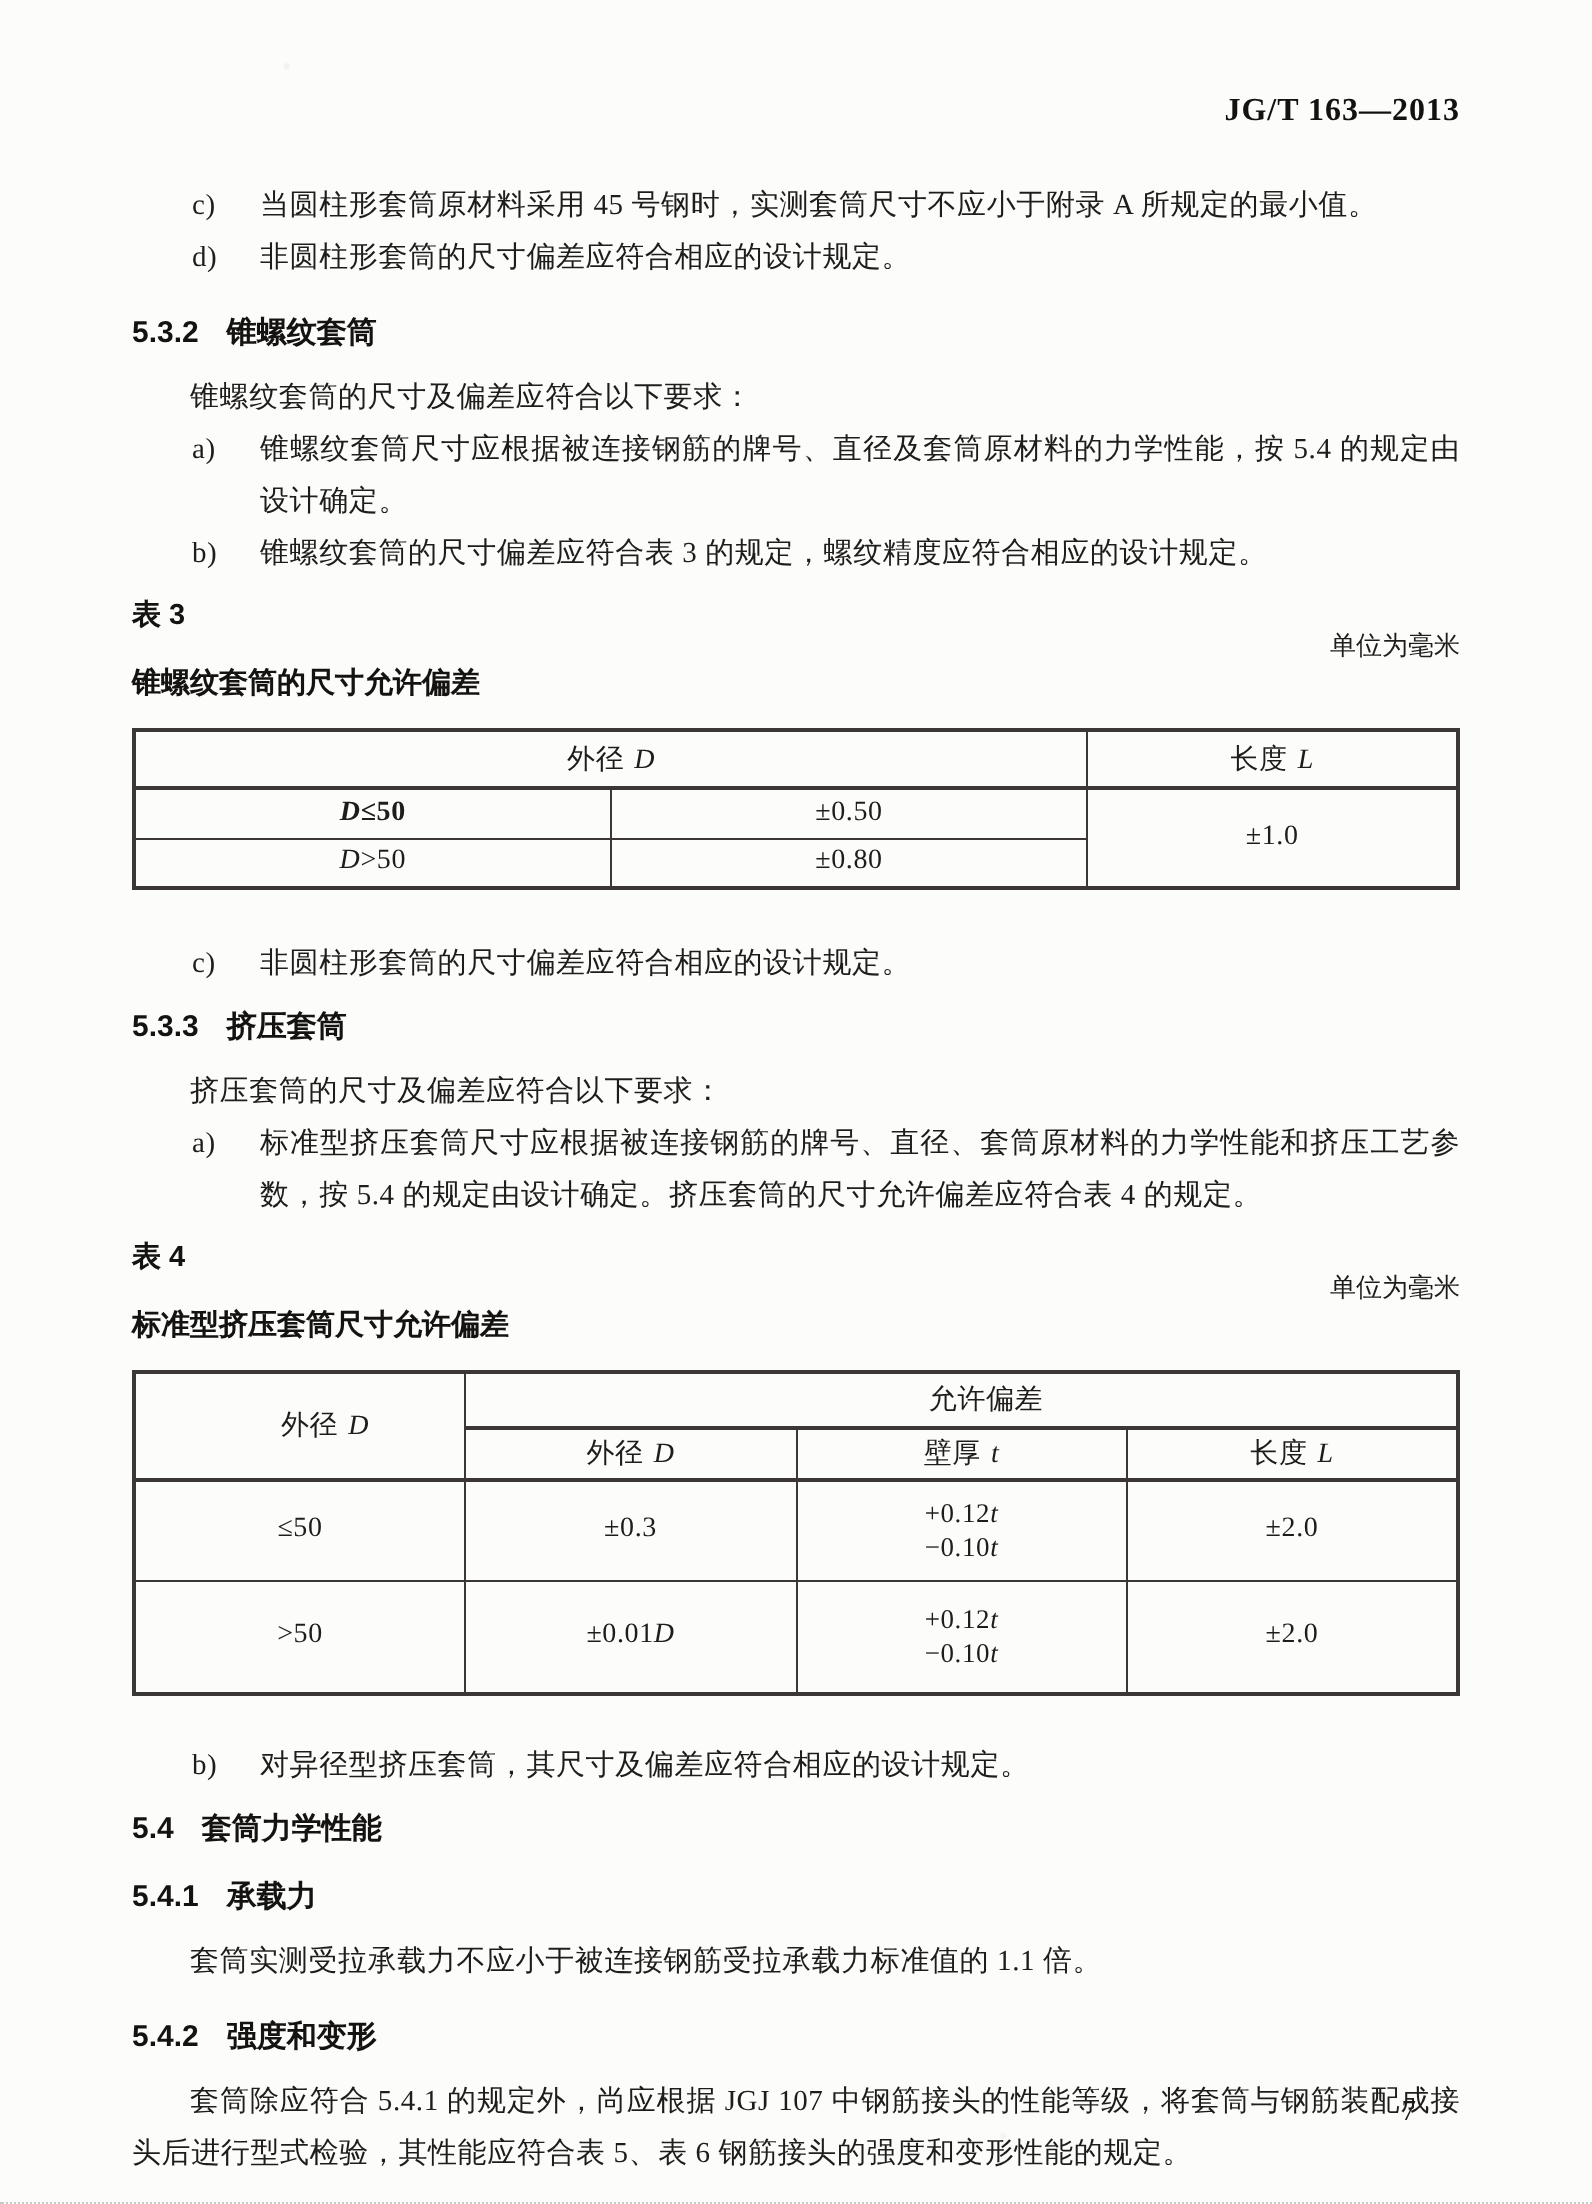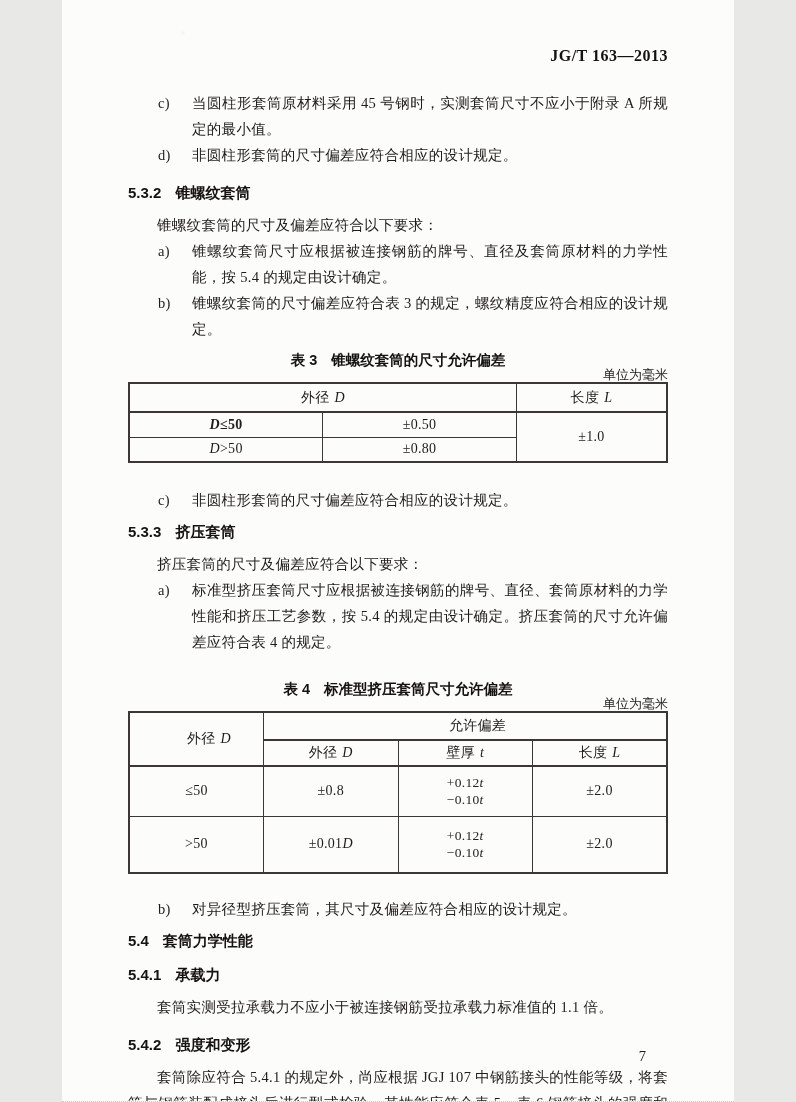--- a/index.html
+++ b/index.html
@@ -1,19 +1,19 @@
 <!DOCTYPE html>
 <html><head>
 <meta charset="utf-8">
 <style>
   * { margin:0; padding:0; box-sizing:border-box; }
   html,body { background:#e8e8e6; }
   .page {
     position:relative;
-    width:672px; height:1102px;
+    width:796px; height:1102px;
     margin:0 auto;
     background:
       radial-gradient(circle at 18% 3%, rgba(200,196,188,.18) 0 1px, transparent 2px),
       radial-gradient(circle at 63% 97%, rgba(200,196,188,.15) 0 1px, transparent 2px),
       #fcfcfa;
     color:#1f1d1b;
     font-family:"Liberation Serif","DejaVu Serif",serif;
     overflow:hidden;
     border-bottom:1px dotted #c9c9c6;
   }
@@ -29,23 +29,23 @@
 
   .heading {
     font-family:"Liberation Sans","DejaVu Sans",sans-serif;
     font-weight:bold; font-size:15px; line-height:22px; color:#151311;
     display:flex; gap:14px;
   }
   .para-indent { text-indent:2em; }
 
   .tbl-caption { position:relative; line-height:20px; }
   .tbl-caption .cap-main {
-    display:flex; justify-content:center; gap:14px;
+    display:flex; justify-content:flex-start; gap:14px;
     font-family:"Liberation Sans","DejaVu Sans",sans-serif;
-    font-weight:bold; font-size:14.5px; color:#151311;
+    font-weight:bold; font-size:14.5px; color:#151311;flex-direction:column;
   }
   .tbl-caption .unit-note { position:absolute; right:0; top:15px; font-size:13px; font-weight:normal; }
 
   table { width:100%; border-collapse:collapse; table-layout:fixed; }
   table, th, td { border:1px solid #3a3735; }
   table { border-width:2px; }
   th, td {
     text-align:center; vertical-align:middle;
     font-size:14px; font-weight:normal; letter-spacing:.3px;
     padding:0 4px;
@@ -137,21 +137,21 @@
       <span>挤压套筒</span>
     </div>
 
     <div class="body-text para-indent mt-sm">挤压套筒的尺寸及偏差应符合以下要求：</div>
 
     <div class="li body-text">
       <span class="marker">a)</span>
       <span class="li-text">标准型挤压套筒尺寸应根据被连接钢筋的牌号、直径、套筒原材料的力学性能和挤压工艺参数，按 5.4 的规定由设计确定。挤压套筒的尺寸允许偏差应符合表 4 的规定。</span>
     </div>
 
-    <div class="tbl-caption" style="margin-top:24px;">
+    <div class="tbl-caption" style="margin-top:8px;">
       <div class="cap-main">
         <span>表 4</span>
         <span>标准型挤压套筒尺寸允许偏差</span>
       </div>
       <span class="unit-note">单位为毫米</span>
     </div>
 
     <table class="t4" style="margin-top:12px;">
       <thead>
         <tr class="h1">
@@ -160,21 +160,21 @@
         </tr>
         <tr class="h2">
           <th style="width:26%;"><span>外径</span><span class="var">D</span></th>
           <th style="width:26%;"><span>壁厚</span><span class="var">t</span></th>
           <th><span>长度</span><span class="var">L</span></th>
         </tr>
       </thead>
       <tbody>
         <tr class="r1">
           <td>≤50</td>
-          <td><span>±0.8</span><span class="var-inline"></span></td>
+          <td><span>±0.3</span><span class="var-inline"></span></td>
           <td>
             <div class="stack"><span>+0.12</span><span class="var-inline">t</span></div>
             <div class="stack"><span>−0.10</span><span class="var-inline">t</span></div>
           </td>
           <td>±2.0</td>
         </tr>
         <tr class="r2">
           <td>&gt;50</td>
           <td><span>±0.01</span><span class="var-inline">D</span></td>
           <td>

